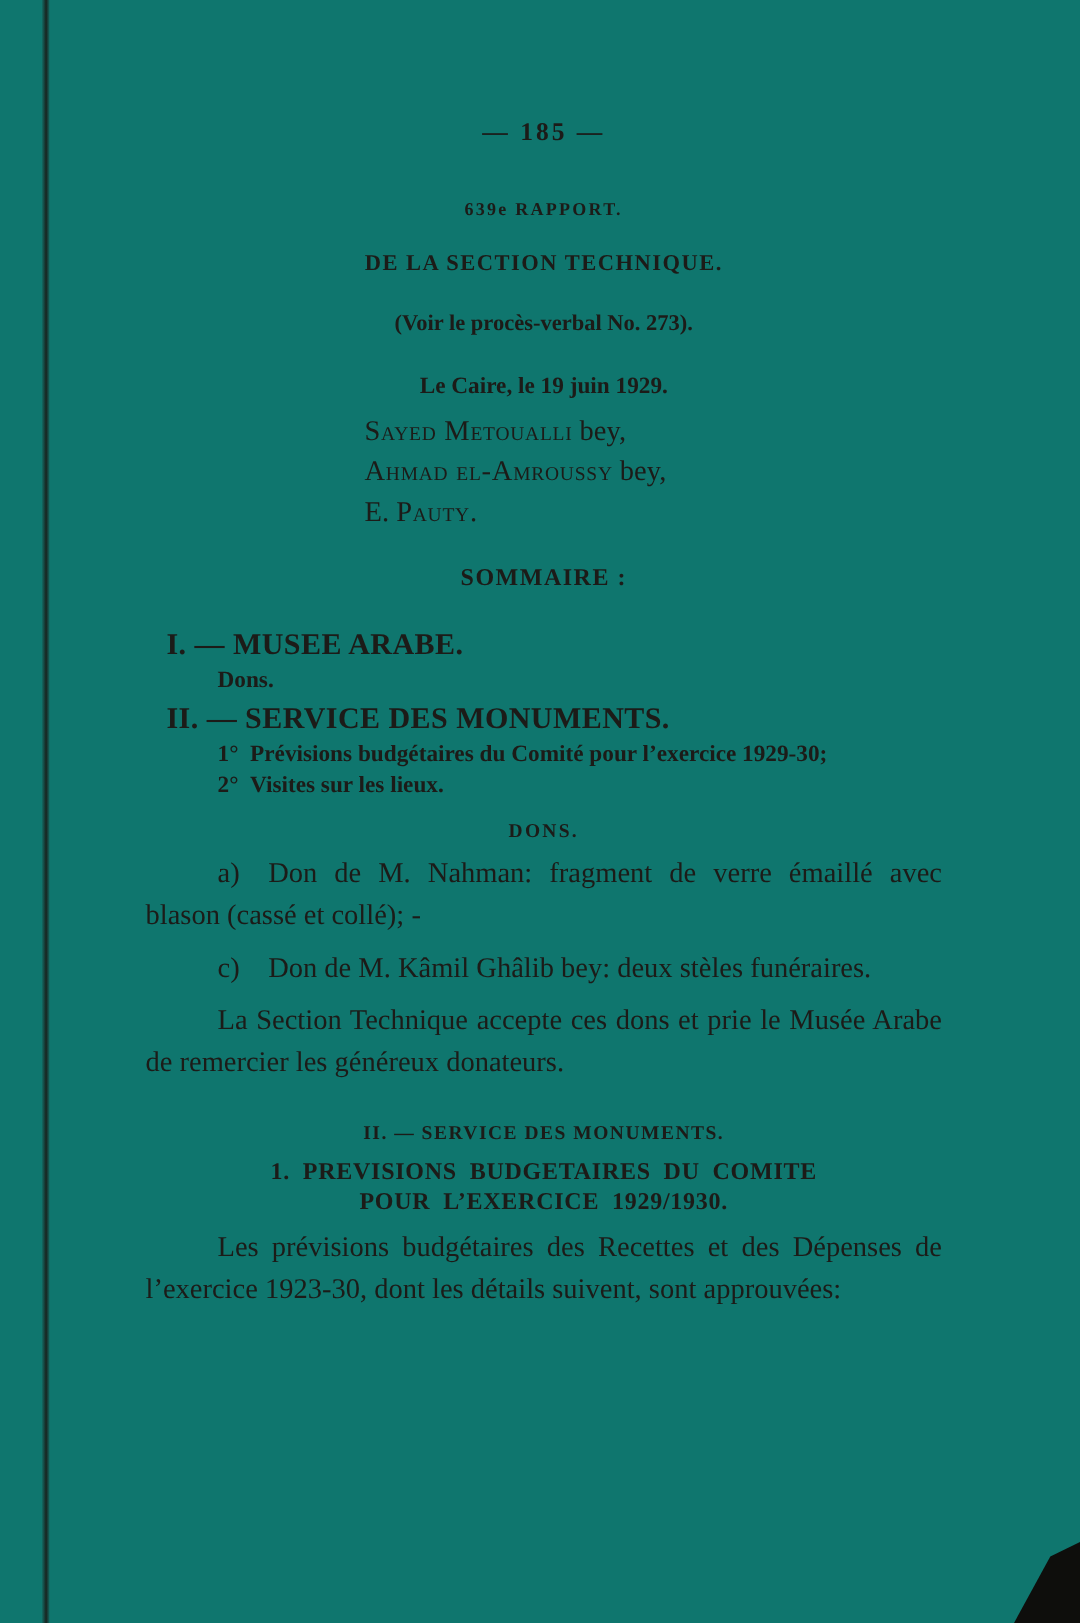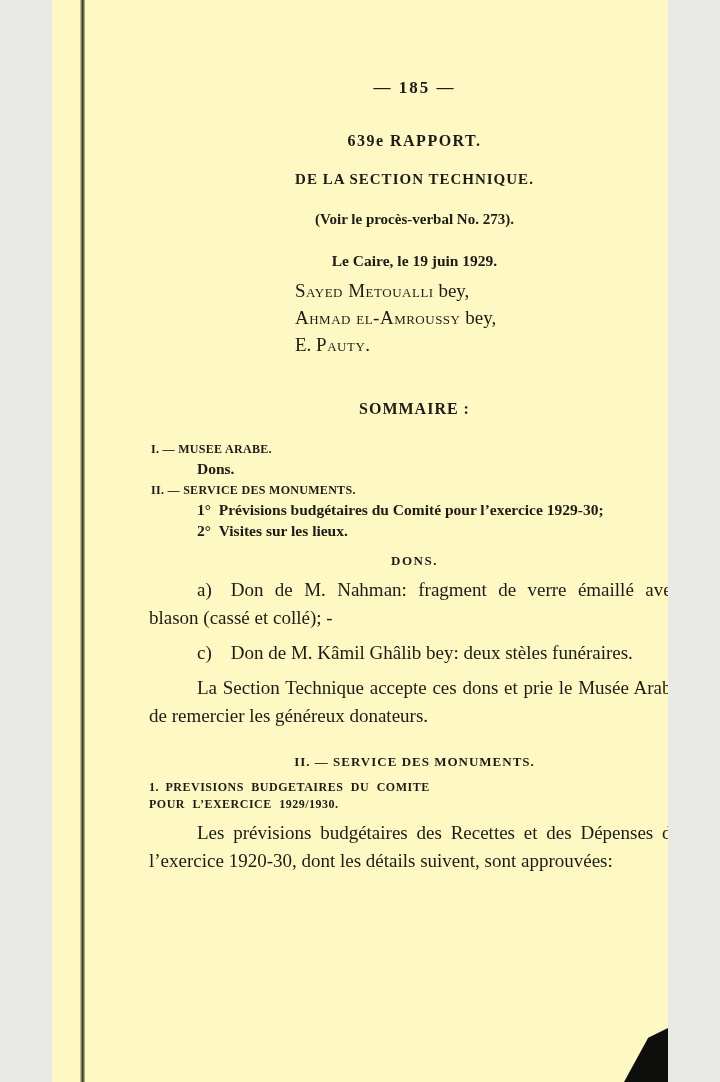--- a/index.html
+++ b/index.html
@@ -2,24 +2,24 @@
 <html><head>
 <meta charset="utf-8">
 <style>
   html, body {
     margin: 0;
     padding: 0;
     background: #e9e9e6;
   }
   .page {
     position: relative;
-    width: 616px;
+    width: 720px;
     height: 1082px;
     margin: 0 auto;
-    background: #fef9c3;
+    background: #0f766e;
     overflow: hidden;
     font-family: "Liberation Serif", "DejaVu Serif", serif;
     color: #1c1b18;
   }
   .edge-left {
     position: absolute;
     left: 28px; top: 0;
     width: 5px; height: 1082px;
     background: linear-gradient(to right, rgba(40,40,38,0.15), rgba(25,25,22,0.9) 55%, rgba(40,40,38,0.2));
   }
@@ -38,21 +38,21 @@
   .pageno {
     margin-top: 78px;
     text-align: center;
     font-weight: 700;
     font-size: 17px;
     letter-spacing: 2px;
   }
   .title {
     margin: 34px 0 17px 0;
     text-align: center;
-    font-size: 16px;
+    font-size: 12px;
     font-weight: 700;
     letter-spacing: 1.5px;
   }
   .subtitle {
     margin: 21px 0 0 0;
     text-align: center;
     font-size: 15px;
     font-weight: 700;
     letter-spacing: 1px;
   }
@@ -78,30 +78,30 @@
     font-size: 19px;
     line-height: 27px;
   }
   .attendee-line { margin-left: 146px; }
   .attendee-line.first { margin-left: 98px; }
   .sc {
     font-variant: small-caps;
     letter-spacing: 0.5px;
   }
   .sommaire-heading {
-    margin-top: 42px;
+    margin-top: 22px;
     text-align: center;
     font-size: 16px;
     font-weight: 700;
     letter-spacing: 1px;
   }
   .som-item {
     margin-top: 5px;
-    margin-left: 2px;
-    font-size: 12px;
+    margin-left: 14px;
+    font-size: 20px;
     font-weight: 700;
     letter-spacing: 0.3px;
   }
   .som-item.gap { margin-top: 24px; }
   .som-sub {
     margin-top: 3px;
     margin-left: 48px;
     font-size: 15.5px;
     font-weight: 700;
   }
@@ -114,21 +114,22 @@
   }
   .sec-sub {
     margin-top: 13px;
     text-align: center;
     font-size: 13px;
     font-weight: 700;
     letter-spacing: 1.5px;
   }
   .sec-sub2 {
     margin-top: 10px;
-    font-size: 12px;
+    text-align: center;
+    font-size: 16px;
     font-weight: 700;
     letter-spacing: 0.5px;
     word-spacing: 4px;
   }
   .sec-sub2 + .sec-sub2 { margin-top: 2px; }
   .body {
     margin: 7px 0 0 0;
     font-size: 19px;
     line-height: 28px;
     text-align: justify;
@@ -171,16 +172,16 @@
     <div class="sec-sub">DONS.</div>
 
     <p class="body ind gap">a) Don de M. Nahman: fragment de verre émaillé avec blason (cassé et collé); -</p>
     <p class="body ind">c) Don de M. Kâmil Ghâlib bey: deux stèles funéraires.</p>
     <p class="body ind">La Section Technique accepte ces dons et prie le Musée Arabe de remercier les généreux donateurs.</p>
 
     <div class="sec-head">II. — SERVICE DES MONUMENTS.</div>
     <div class="sec-sub2">1. PREVISIONS BUDGETAIRES DU COMITE</div>
     <div class="sec-sub2">POUR L’EXERCICE 1929/1930.</div>
 
-    <p class="body ind gap">Les prévisions budgétaires des Recettes et des Dépenses de l’exercice 1920-30, dont les détails suivent, sont approuvées:</p>
+    <p class="body ind gap">Les prévisions budgétaires des Recettes et des Dépenses de l’exercice 1923-30, dont les détails suivent, sont approuvées:</p>
 
   </div>
 </div>
 
 </body></html>

